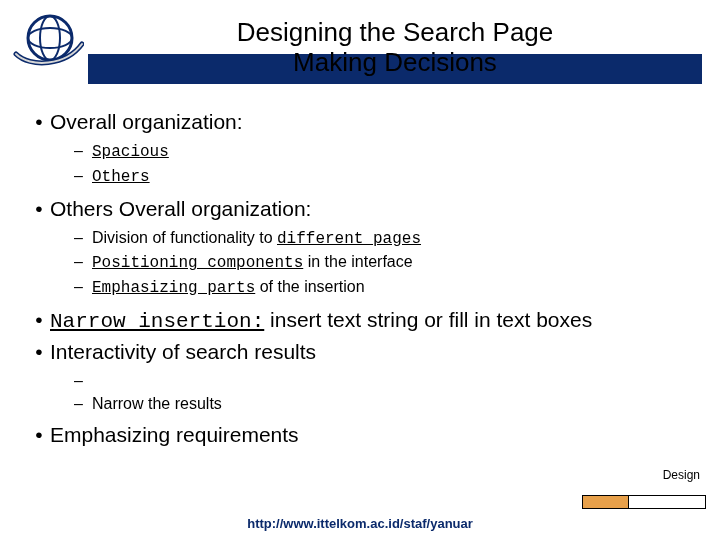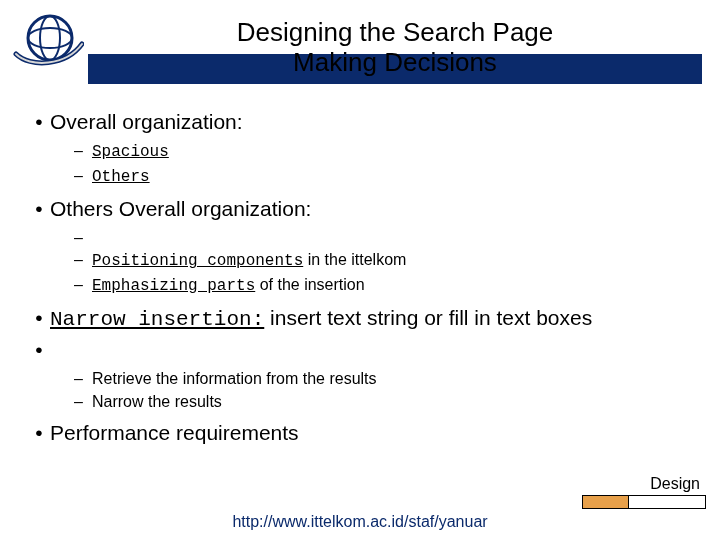--- a/index.html
+++ b/index.html
@@ -16,26 +16,26 @@
   ul.lvl1 { list-style: none; }
   ul.lvl1 > li { margin-bottom: 2px; }
   ul.lvl1 > li > .row { display: flex; align-items: baseline; font-size: 21px; line-height: 1.35; }
   .bullet1 { width: 22px; flex: 0 0 22px; text-align: center; }
   ul.lvl2 { list-style: none; margin: 4px 0 6px 46px; }
   ul.lvl2 > li { display: flex; align-items: baseline; font-size: 16px; line-height: 1.35; margin-bottom: 1px; }
   .bullet2 { width: 18px; flex: 0 0 18px; }
   .u { text-decoration: underline; font-family: Liberation Mono, monospace; }
 
   .footer-box { position: absolute; right: 14px; bottom: 26px; width: 124px; }
-  .footer-box .label { font-size: 16px; text-align: right; padding-right: 6px; margin-bottom: 2px; }
+  .footer-box .label { font-size: 12px; text-align: right; padding-right: 6px; margin-bottom: 13px; }
   .footer-box .boxes { display: flex; height: 14px; border: 1px solid #000; }
   .footer-box .boxes .b1 { width: 38%; background: #e7a04a; border-right: 1px solid #000; }
   .footer-box .boxes .b2 { flex: 1; background: #fff; }
 
-  .footer-url { position: absolute; bottom: 4px; left: 0; right: 0; text-align: center; color: #0b2a6b; font-weight: normal; font-size: 16px; }
+  .footer-url { position: absolute; bottom: 4px; left: 0; right: 0; text-align: center; color: #0b2a6b; font-weight: bold; font-size: 13px; }
 </style>
 </head>
 <body>
 
 <div class="slide">
 
   <div class="logo">
     <svg viewBox="0 0 74 60" width="74" height="60">
       <ellipse cx="40" cy="30" rx="22" ry="22" fill="none" stroke="#0b2a6b" stroke-width="3"></ellipse>
       <ellipse cx="40" cy="30" rx="22" ry="10" fill="none" stroke="#0b2a6b" stroke-width="2"></ellipse>
@@ -70,56 +70,57 @@
           </ul>
         </li>
         <li>
           <div class="row">
             <span class="bullet1">•</span>
             <span><span>Others Overall organization:</span></span>
           </div>
           <ul class="lvl2">
             <li>
               <span class="bullet2">–</span>
+              <span><span>Division of functionality to </span><span class="u">different pages</span></span>
             </li>
             <li>
               <span class="bullet2">–</span>
-              <span><span class="u">Positioning components</span><span> in the ittelkom</span></span>
+              <span><span class="u">Positioning components</span><span> in the interface</span></span>
             </li>
             <li>
               <span class="bullet2">–</span>
               <span><span class="u">Emphasizing parts</span><span> of the insertion</span></span>
             </li>
           </ul>
         </li>
         <li>
           <div class="row">
             <span class="bullet1">•</span>
             <span><span class="u">Narrow insertion:</span><span> insert text string or fill in text boxes</span></span>
           </div>
         </li>
         <li>
           <div class="row">
             <span class="bullet1">•</span>
+            <span><span>Interactivity of search results</span></span>
           </div>
           <ul class="lvl2">
             <li>
               <span class="bullet2">–</span>
-              <span><span>Retrieve the information from the results</span></span>
             </li>
             <li>
               <span class="bullet2">–</span>
               <span><span>Narrow the results</span></span>
             </li>
           </ul>
         </li>
         <li>
           <div class="row">
             <span class="bullet1">•</span>
-            <span><span>Performance requirements</span></span>
+            <span><span>Emphasizing requirements</span></span>
           </div>
         </li>
       </ul>
   </div>
 
   <div class="footer-box">
     <div class="label">Design</div>
     <div class="boxes">
       <div class="b1"></div>
         <div class="b2"></div>

